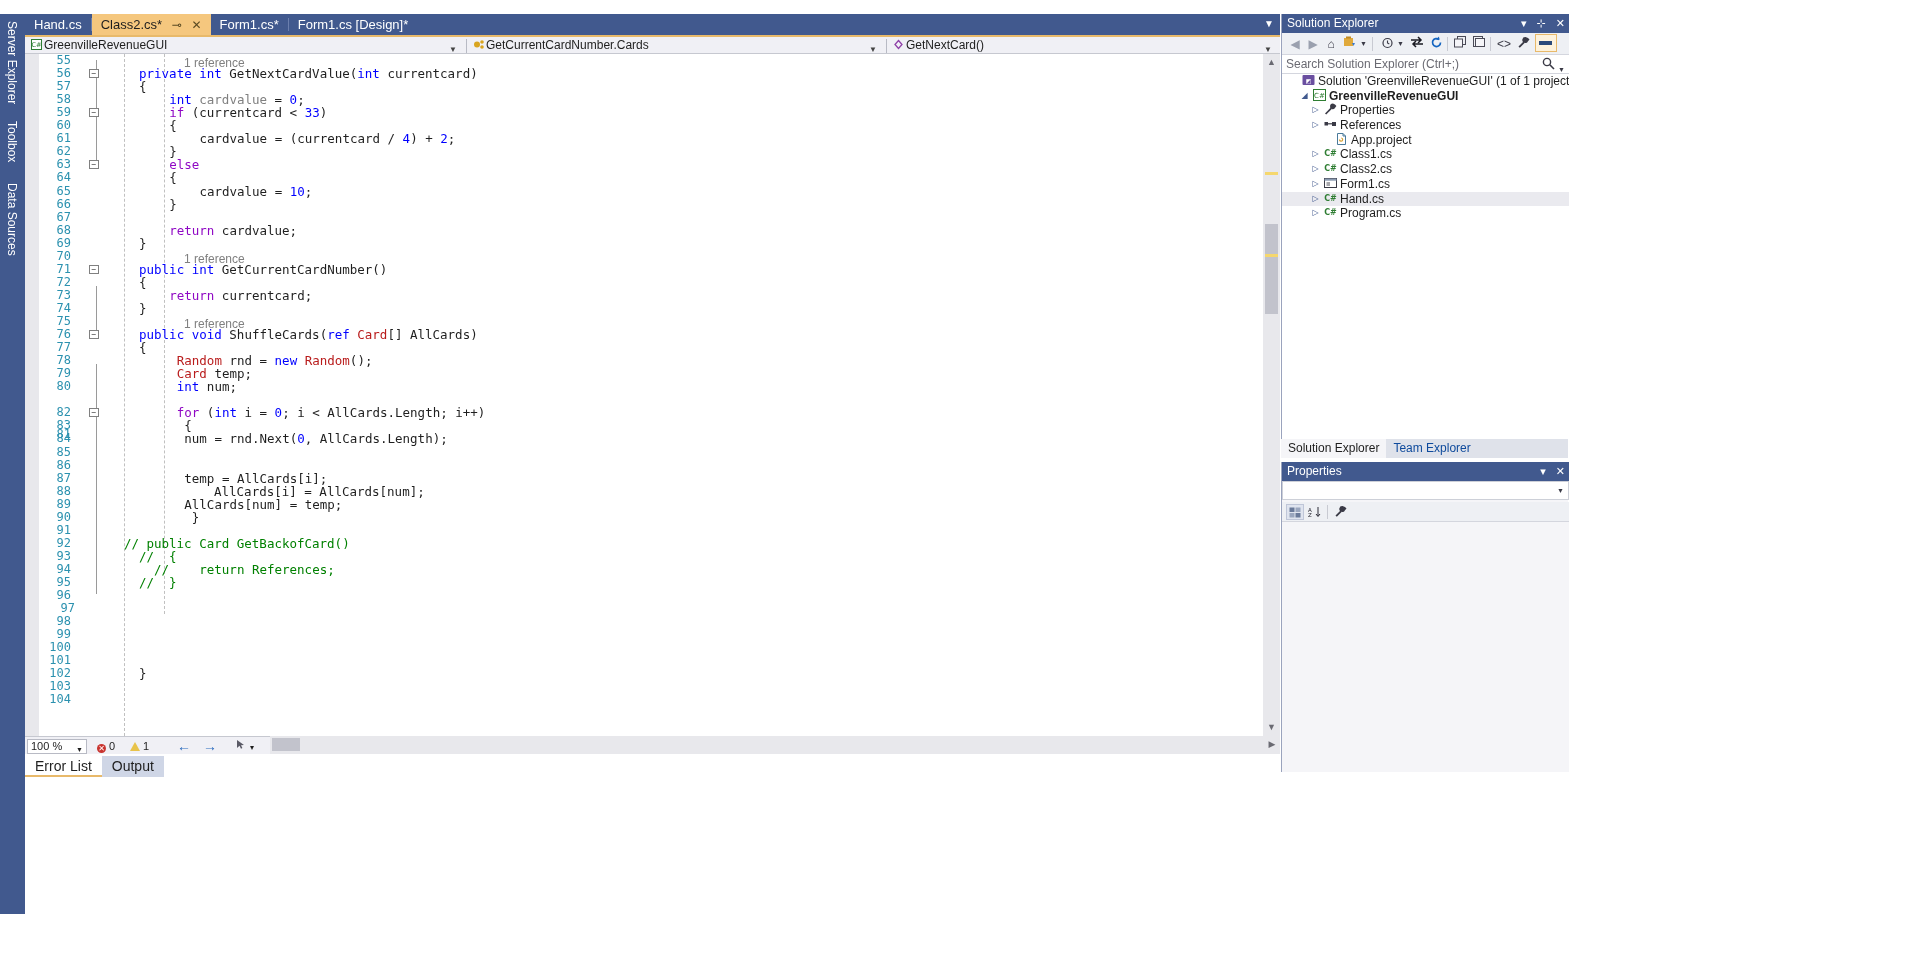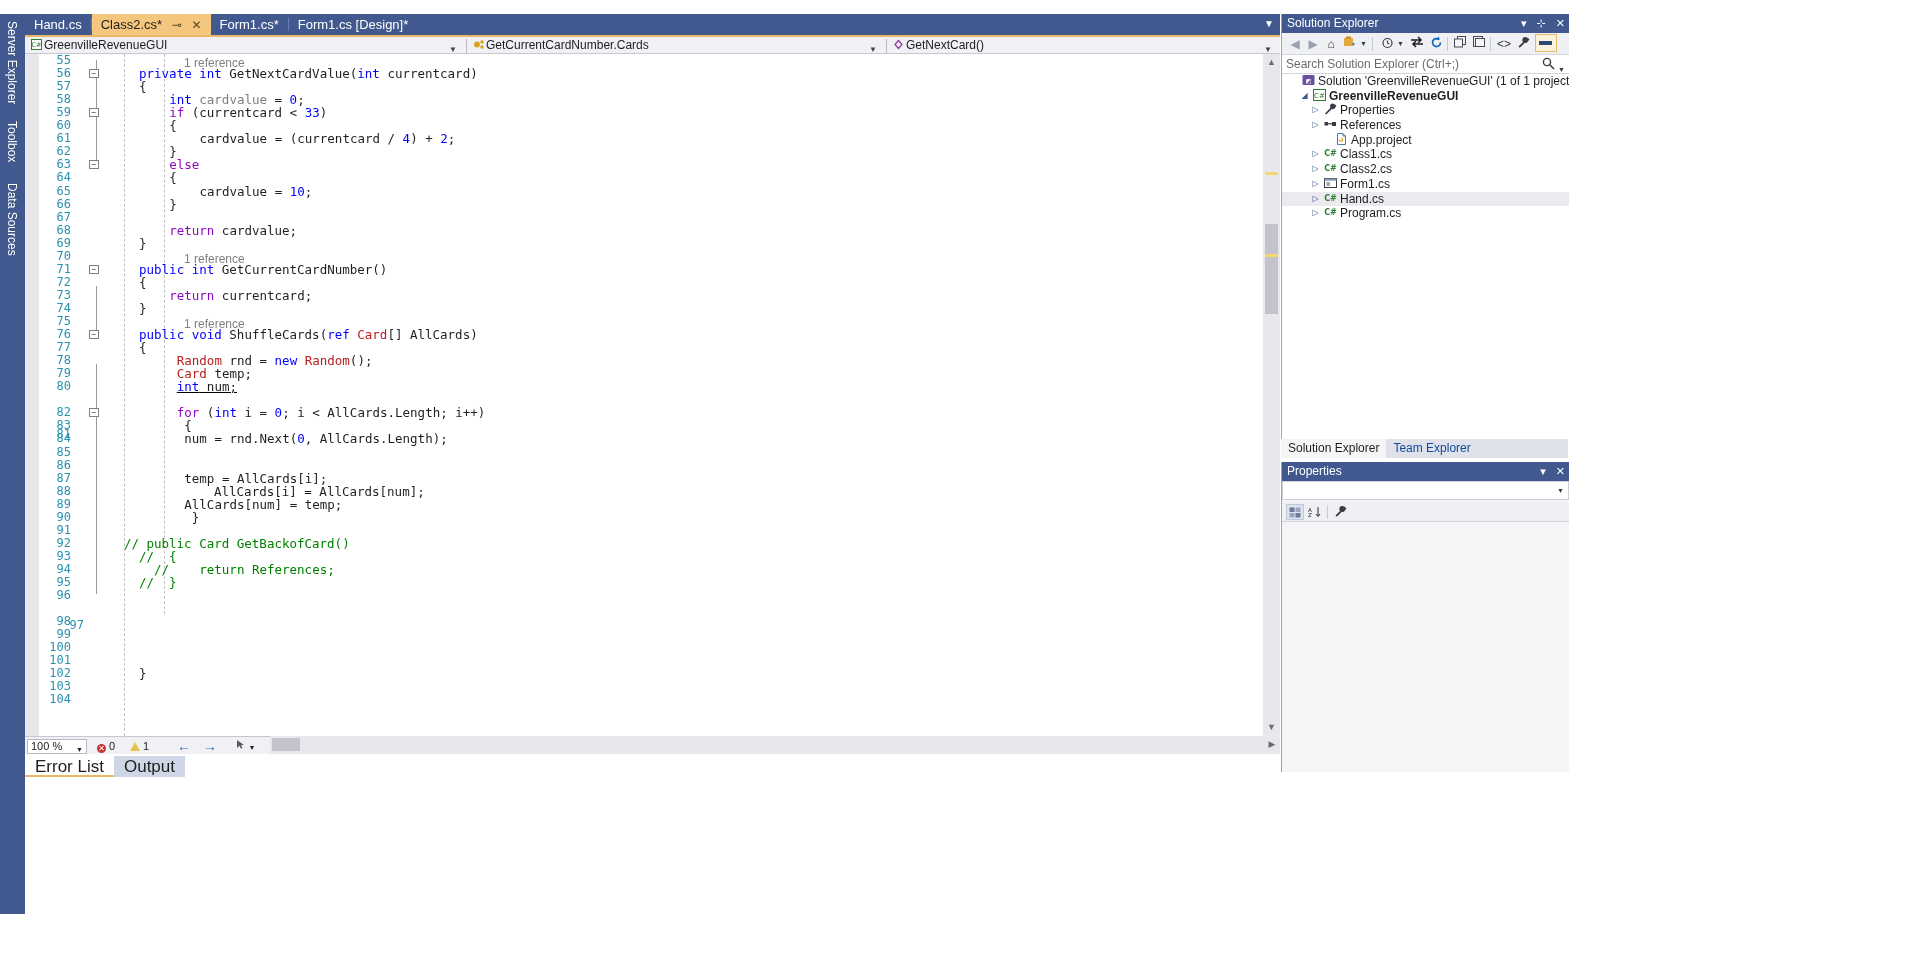--- a/index.html
+++ b/index.html
@@ -166,21 +166,21 @@
     color: #6a6a72; font-size: 9px; text-align: center; line-height: 13px;
   }
 
   
   .bottomtabs {
     position: absolute; left: 25px; top: 756px; width: 1255px; height: 22px;
     background: #ffffff;
   }
   .btab {
     float: left; height: 21px; line-height: 21px; padding: 0 10px;
-    font-size: 17px; color: #1e1e1e;
+    font-size: 14px; color: #1e1e1e;
   }
   .btab.active { border-bottom: 2px solid #e8b96a; font-weight: normal; }
   .btab.sel { background: #cfd6e6; }
 
   
   .se-panel {
     position: absolute; left: 1281px; top: 14px; width: 287px; height: 425px;
     background: #f5f5f8; border-left: 1px solid #9aa3bd;
   }
   .se-title {
@@ -382,38 +382,38 @@
         <div class="line" style="position: absolute; top: 208.8px; left: 0px; width: 1200px;"><span class="lno">71</span><span class="fold">−</span><span class="ltext" style="left: 100px;"><span class="kw">public </span><span class="kw">int </span><span class="fn">GetCurrentCardNumber</span><span class="pln">()</span></span></div>
         <div class="line" style="position: absolute; top: 221.85px; left: 0px; width: 1200px;"><span class="lno">72</span><span class="ltext" style="left: 100px;"><span class="pln">{</span></span></div>
         <div class="line" style="position: absolute; top: 234.9px; left: 0px; width: 1200px;"><span class="lno">73</span><span class="ltext" style="left: 130.2px;"><span class="ctl">return</span><span class="pln"> currentcard;</span></span></div>
         <div class="line" style="position: absolute; top: 247.95px; left: 0px; width: 1200px;"><span class="lno">74</span><span class="ltext" style="left: 100px;"><span class="pln">}</span></span></div>
         <div class="line" style="position: absolute; top: 261px; left: 0px; width: 1200px;"><span class="lno">75</span><span class="ltext" style="left: 100px;"></span></div>
         <div class="refline" style="top: 263.05px;">1 reference</div>
         <div class="line" style="position: absolute; top: 274.05px; left: 0px; width: 1200px;"><span class="lno">76</span><span class="fold">−</span><span class="ltext" style="left: 100px;"><span class="kw">public </span><span class="kw">void </span><span class="fn">ShuffleCards</span><span class="pln">(</span><span class="kw">ref </span><span class="typ">Card</span><span class="pln">[] AllCards)</span></span></div>
         <div class="line" style="position: absolute; top: 287.1px; left: 0px; width: 1200px;"><span class="lno">77</span><span class="ltext" style="left: 100px;"><span class="pln">{</span></span></div>
         <div class="line" style="position: absolute; top: 300.15px; left: 0px; width: 1200px;"><span class="lno">78</span><span class="ltext" style="left: 137.75px;"><span class="typ">Random</span><span class="pln"> rnd = </span><span class="kw">new</span><span class="pln"> </span><span class="typ">Random</span><span class="pln">();</span></span></div>
         <div class="line" style="position: absolute; top: 313.2px; left: 0px; width: 1200px;"><span class="lno">79</span><span class="ltext" style="left: 137.75px;"><span class="typ">Card</span><span class="pln"> temp;</span></span></div>
-        <div class="line" style="position: absolute; top: 326.25px; left: 0px; width: 1200px;"><span class="lno">80</span><span class="ltext" style="left: 137.75px; text-decoration: underline;"><span class="kw">int</span><span class="pln"> num;</span></span></div>
+        <div class="line" style="position: absolute; top: 326.25px; left: 0px; width: 1200px;"><span class="lno">80</span><span class="ltext" style="left: 137.75px;"><span class="kw">int</span><span class="pln"> num;</span></span></div>
         <div class="line" style="position: absolute; top: 339.3px; left: 0px; width: 1200px; margin-top: 35px;"><span class="lno">81</span><span class="ltext" style="left: 100px;"></span></div>
         <div class="line" style="position: absolute; top: 352.35px; left: 0px; width: 1200px;"><span class="lno">82</span><span class="fold">−</span><span class="ltext" style="left: 137.75px;"><span class="ctl">for</span><span class="pln"> (</span><span class="kw">int</span><span class="pln"> i = </span><span class="num">0</span><span class="pln">; i &lt; AllCards.Length; i++)</span></span></div>
         <div class="line" style="position: absolute; top: 365.4px; left: 0px; width: 1200px;"><span class="lno">83</span><span class="ltext" style="left: 145.3px;"><span class="pln">{</span></span></div>
         <div class="line" style="position: absolute; top: 378.45px; left: 0px; width: 1200px;"><span class="lno">84</span><span class="ltext" style="left: 145.3px;"><span class="pln">num = rnd.Next(</span><span class="num">0</span><span class="pln">, AllCards.Length);</span></span></div>
         <div class="line" style="position: absolute; top: 391.5px; left: 0px; width: 1200px;"><span class="lno">85</span><span class="ltext" style="left: 100px;"></span></div>
         <div class="line" style="position: absolute; top: 404.55px; left: 0px; width: 1200px; padding-left: 8px;"><span class="lno">86</span><span class="ltext" style="left: 100px;"></span></div>
         <div class="line" style="position: absolute; top: 417.6px; left: 0px; width: 1200px;"><span class="lno">87</span><span class="ltext" style="left: 145.3px;"><span class="pln">temp = AllCards[i];</span></span></div>
         <div class="line" style="position: absolute; top: 430.65px; left: 0px; width: 1200px;"><span class="lno">88</span><span class="ltext" style="left: 147px; margin-left: 28px;"><span class="pln">AllCards[i] = AllCards[num];</span></span></div>
         <div class="line" style="position: absolute; top: 443.7px; left: 0px; width: 1200px;"><span class="lno">89</span><span class="ltext" style="left: 145.3px;"><span class="pln">AllCards[num] = temp;</span></span></div>
         <div class="line" style="position: absolute; top: 456.75px; left: 0px; width: 1200px;"><span class="lno">90</span><span class="ltext" style="left: 152.85px;"><span class="pln">}</span></span></div>
         <div class="line" style="position: absolute; top: 469.8px; left: 0px; width: 1200px;"><span class="lno">91</span><span class="ltext" style="left: 100px;"></span></div>
         <div class="line" style="position: absolute; top: 482.85px; left: 0px; width: 1200px;"><span class="lno">92</span><span class="ltext" style="left: 84.9px;"><span class="cmt">// public Card GetBackofCard()</span></span></div>
         <div class="line" style="position: absolute; top: 495.9px; left: 0px; width: 1200px;"><span class="lno">93</span><span class="ltext" style="left: 100px;"><span class="cmt">//  {</span></span></div>
         <div class="line" style="position: absolute; top: 508.95px; left: 0px; width: 1200px;"><span class="lno">94</span><span class="ltext" style="left: 115.1px;"><span class="cmt">//    return References;</span></span></div>
         <div class="line" style="position: absolute; top: 522px; left: 0px; width: 1200px;"><span class="lno">95</span><span class="ltext" style="left: 100px;"><span class="cmt">//  }</span></span></div>
         <div class="line" style="position: absolute; top: 535.05px; left: 0px; width: 1200px;"><span class="lno">96</span><span class="ltext" style="left: 100px;"></span></div>
-        <div class="line" style="position: absolute; top: 548.1px; left: 13px; width: 1200px; margin-top: 17px;"><span class="lno">97</span><span class="ltext" style="left: 100px;"></span></div>
+        <div class="line" style="position: absolute; top: 548.1px; left: 4px; width: 1200px;"><span class="lno">97</span><span class="ltext" style="left: 100px;"></span></div>
         <div class="line" style="position: absolute; top: 561.15px; left: 0px; width: 1200px;"><span class="lno">98</span><span class="ltext" style="left: 100px;"></span></div>
         <div class="line" style="position: absolute; top: 574.2px; left: 0px; width: 1200px;"><span class="lno">99</span><span class="ltext" style="left: 100px;"></span></div>
         <div class="line" style="position: absolute; top: 587.25px; left: 0px; width: 1200px;"><span class="lno">100</span><span class="ltext" style="left: 100px;"></span></div>
         <div class="line" style="position: absolute; top: 600.3px; left: 0px; width: 1200px;"><span class="lno">101</span><span class="ltext" style="left: 100px;"></span></div>
         <div class="line" style="position: absolute; top: 613.35px; left: 0px; width: 1200px;"><span class="lno">102</span><span class="ltext" style="left: 100px;"><span class="pln">}</span></span></div>
         <div class="line" style="position: absolute; top: 626.4px; left: 0px; width: 1200px;"><span class="lno">103</span><span class="ltext" style="left: 100px;"></span></div>
         <div class="line" style="position: absolute; top: 639.45px; left: 0px; width: 1200px;"><span class="lno">104</span><span class="ltext" style="left: 100px;"></span></div>
       </div>
   </div>
 

